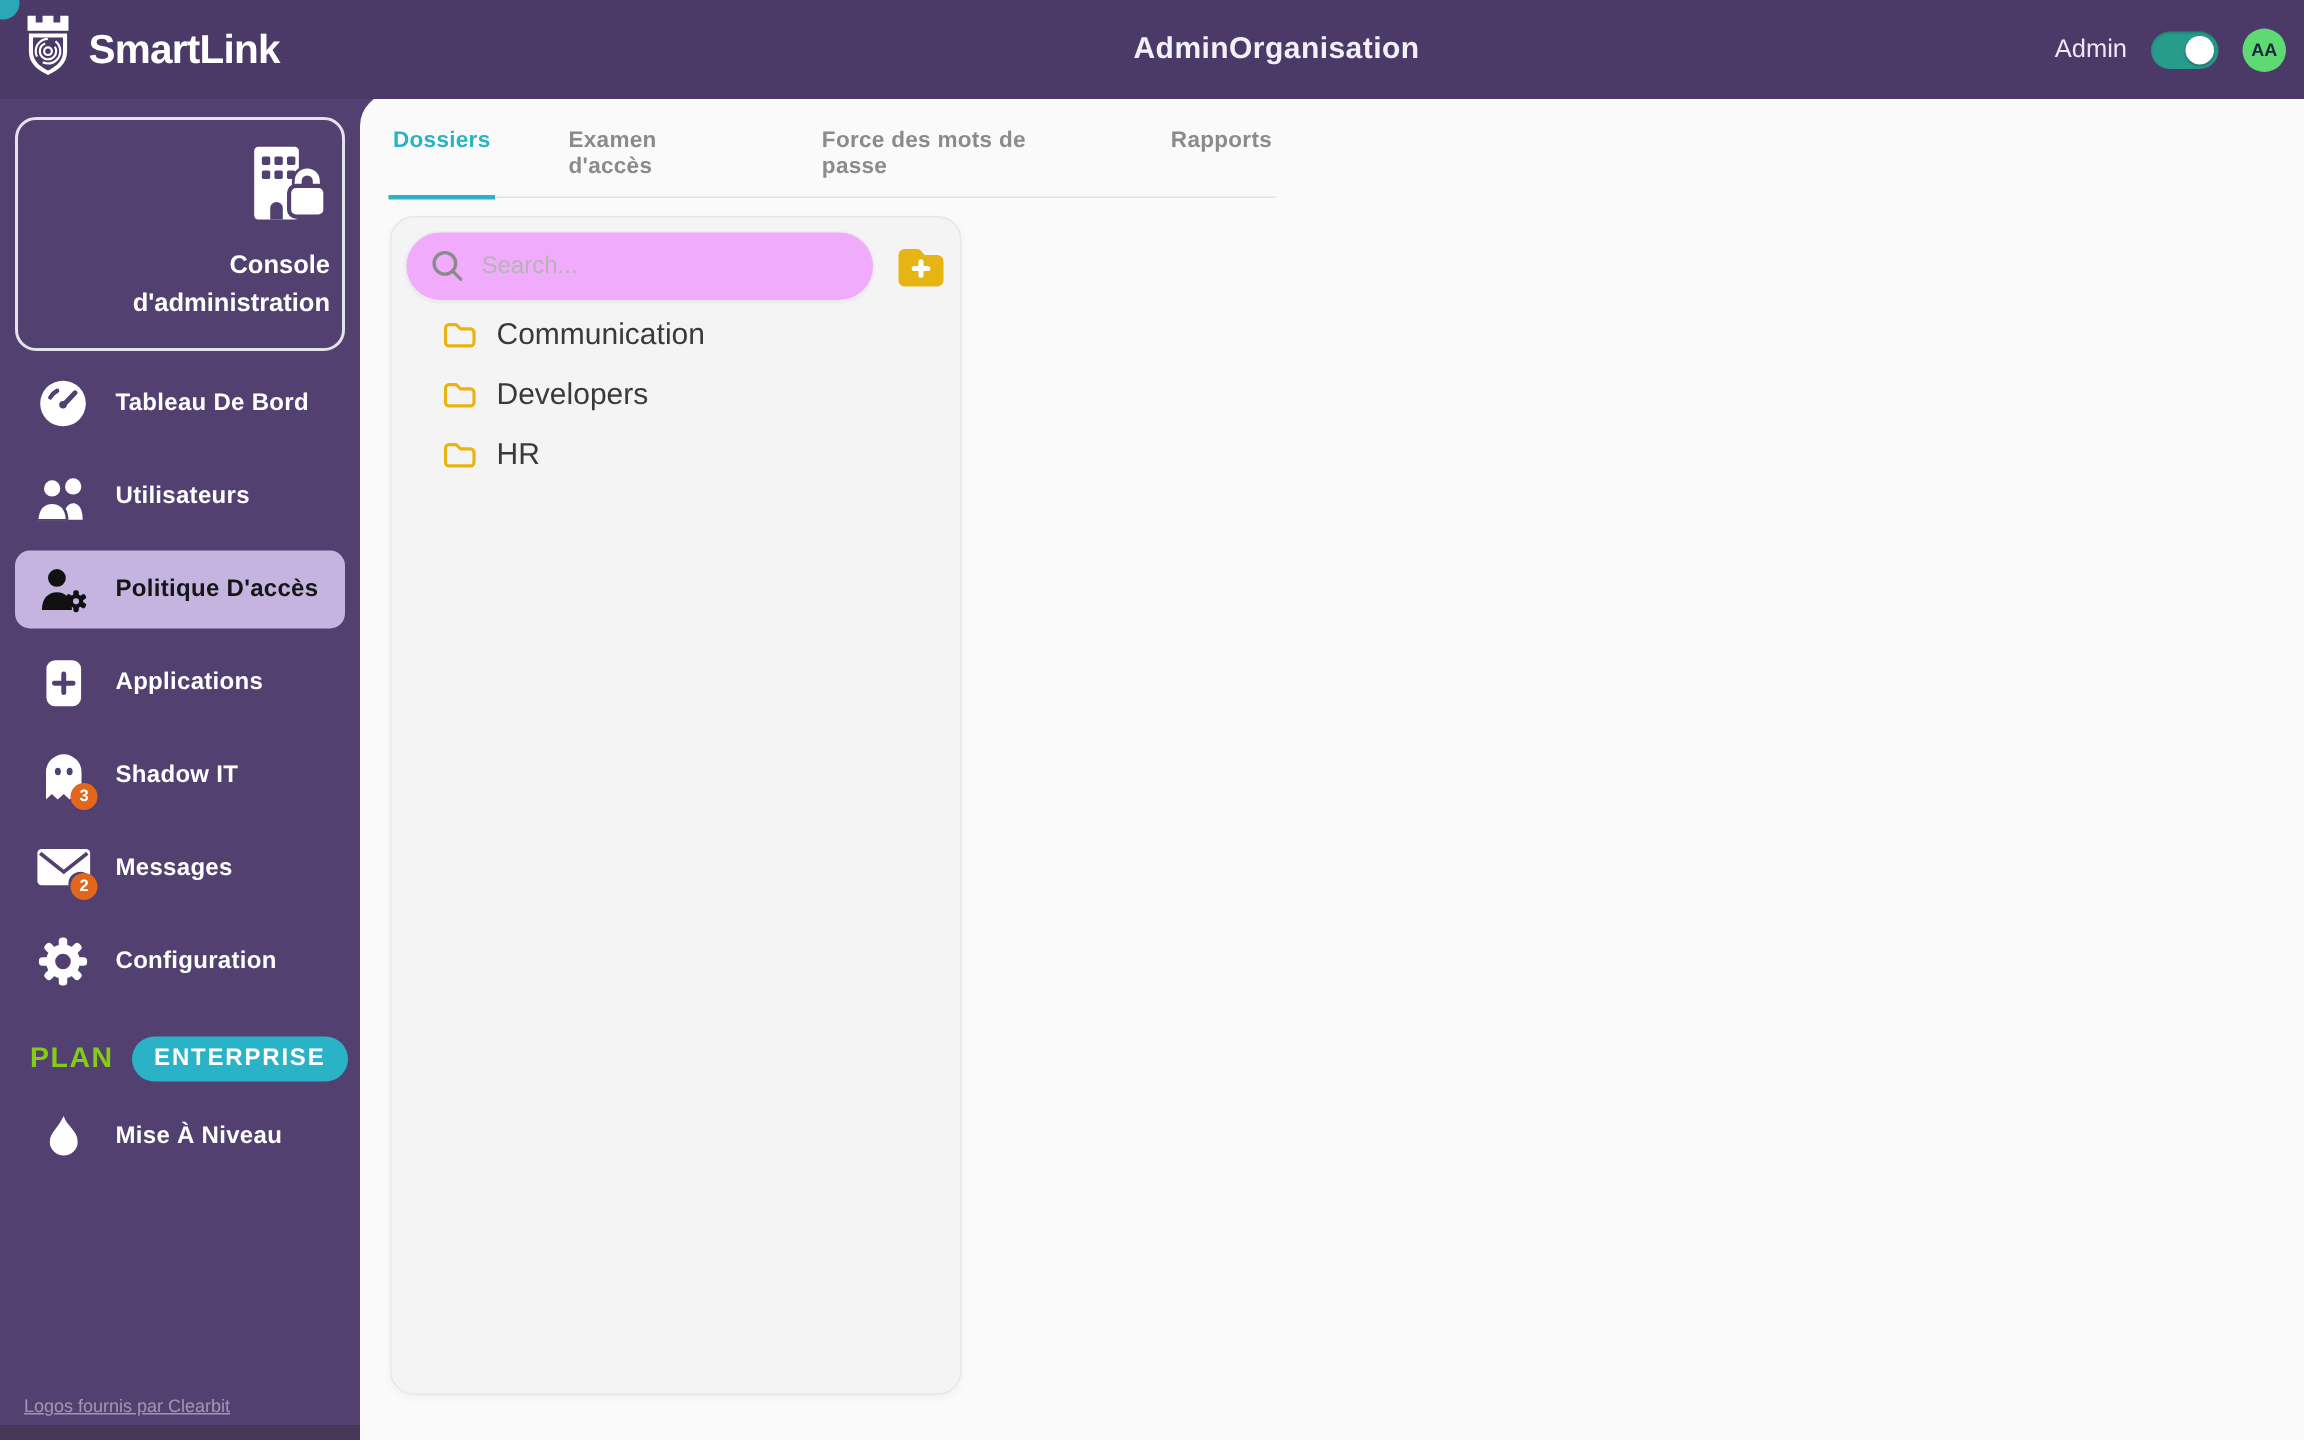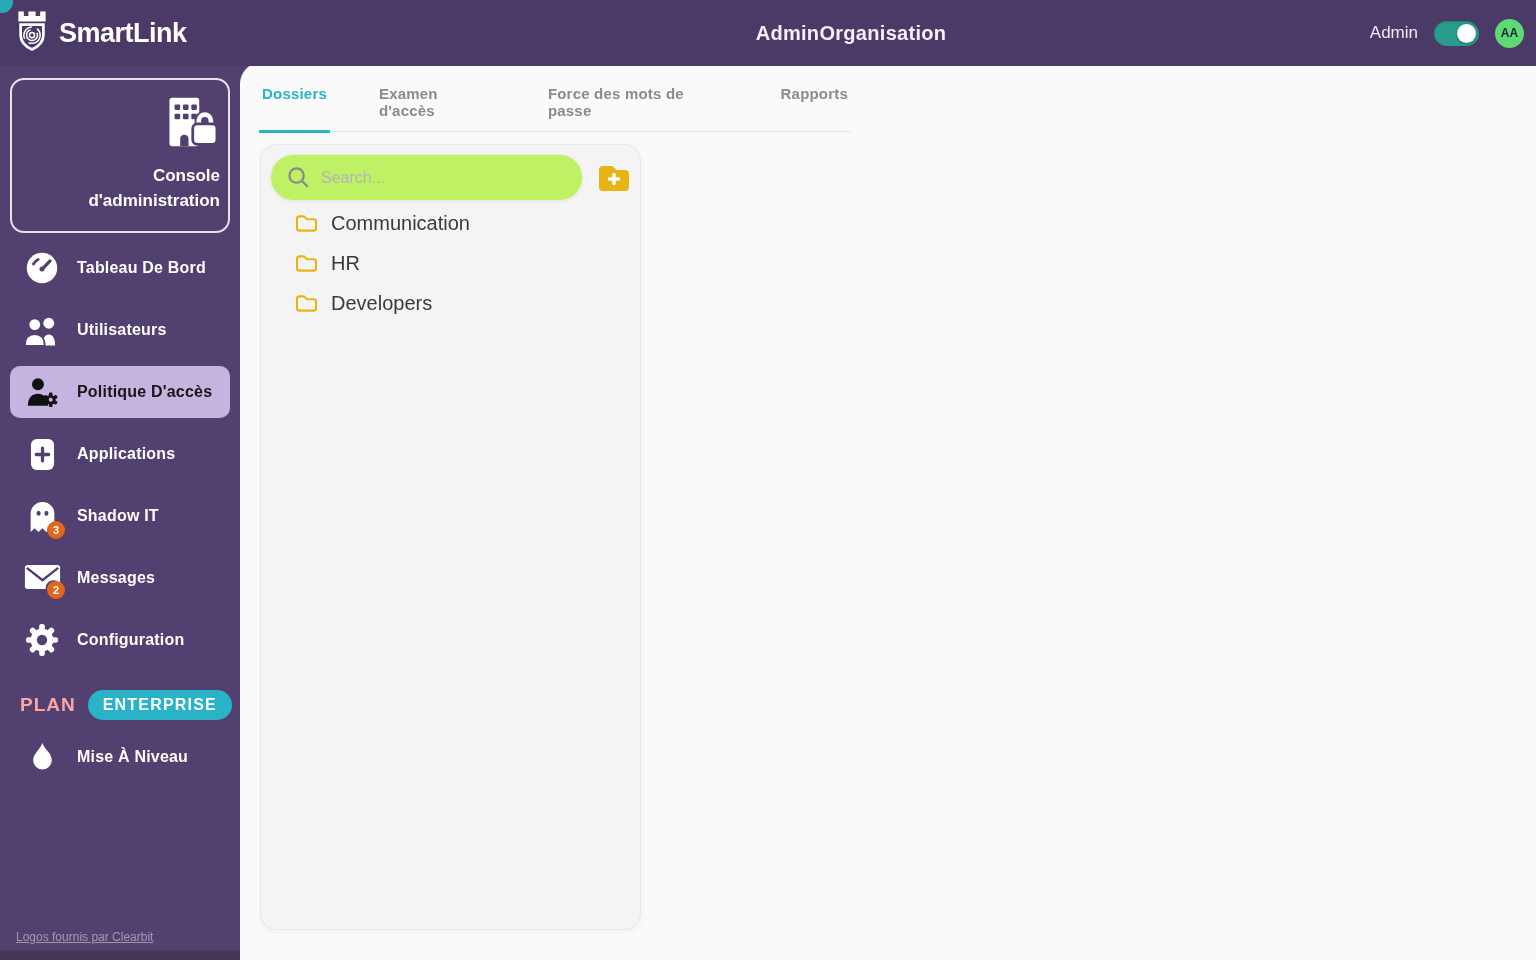--- a/index.html
+++ b/index.html
@@ -73,21 +73,21 @@
   }
   .nav-item .icon-wrap{width:40px;min-width:40px;display:flex;justify-content:center;position:relative;}
   .nav-item .nav-label{font-size:16px;font-weight:800;letter-spacing:0.2px;}
   .nav-item.selected{background:var(--lavender);color:#161616;}
   .badge{
     position:absolute;right:-3px;bottom:-6px;min-width:18px;height:18px;border-radius:50%;
     background:var(--orange);color:#fff;font-size:11px;font-weight:800;
     display:flex;align-items:center;justify-content:center;
   }
   .plan-row{display:flex;align-items:center;gap:12px;margin:24px 0 0 10px;}
-  .plan-label{font-size:19px;font-weight:800;color:#fca5a5;letter-spacing:1px;}
+  .plan-label{font-size:19px;font-weight:800;color:#84cc16;letter-spacing:1px;}
   .plan-pill{
     background:var(--teal);color:#fff;font-size:16px;font-weight:700;letter-spacing:1.2px;
     padding:6px 15px;border-radius:15px;cursor:pointer;
   }
   .upgrade-row{margin-top:14px;height:46px;}
   .sidebar-footer-link{
     position:absolute;left:16px;bottom:16px;font-size:12px;
     color:rgba(255,255,255,.45);text-decoration:underline;cursor:pointer;
   }
   .sidebar-strip{position:absolute;left:0;right:0;bottom:0;height:10px;background:var(--purple-strip);}
@@ -105,21 +105,21 @@
     letter-spacing:0.2px;
   }
   .tab.active{color:var(--teal);border-bottom:3px solid var(--teal);margin-bottom:-2px;}
   .panel{
     margin:12px 0 0 20px;width:381px;height:786px;background:var(--panel-bg);
     border:1px solid #e7e7e9;border-radius:16px;padding:9px;
     box-shadow:0 2px 6px rgba(0,0,0,.04);
   }
   .search-row{display:flex;align-items:center;gap:14px;}
   .search-box{
-    flex:1;height:47px;background:#bef264;border:1px solid #ececee;border-radius:24px;
+    flex:1;height:47px;background:#f0abfc;border:1px solid #ececee;border-radius:24px;
     display:flex;align-items:center;gap:11px;padding:0 16px;
     box-shadow:0 1px 2px rgba(0,0,0,.05);
   }
   .search-box input{
     border:none;outline:none;font-size:16px;color:#444;width:100%;
     font-family:"Liberation Sans", sans-serif;background:transparent;
   }
   .search-box input::placeholder{color:#b5b5b5;}
   .add-folder-btn{background:none;border:none;cursor:pointer;display:flex;padding:0;}
   .folder-list{margin-top:2px;padding-left:25px;}
@@ -329,25 +329,25 @@
           </svg>
         </span>
         <span class="folder-name">Communication</span>
       </div>
       <div class="folder-row">
         <span style="display:flex;">
           <svg width="23" height="19" viewBox="0 0 24 20">
             <path d="M2 5 a2.5 2.5 0 0 1 2.5-2.5 h5 l3 3 h7 a2.5 2.5 0 0 1 2.5 2.5 v7 a2.5 2.5 0 0 1 -2.5 2.5 h-15 A2.5 2.5 0 0 1 2 15 z" fill="none" stroke="var(--yellow)" stroke-width="2.2" stroke-linejoin="round"></path>
           </svg>
         </span>
+        <span class="folder-name">Developers</span>
+      </div>
+      <div class="folder-row">
+        <span style="display:flex;">
+          <svg width="23" height="19" viewBox="0 0 24 20">
+            <path d="M2 5 a2.5 2.5 0 0 1 2.5-2.5 h5 l3 3 h7 a2.5 2.5 0 0 1 2.5 2.5 v7 a2.5 2.5 0 0 1 -2.5 2.5 h-15 A2.5 2.5 0 0 1 2 15 z" fill="none" stroke="var(--yellow)" stroke-width="2.2" stroke-linejoin="round"></path>
+          </svg>
+        </span>
         <span class="folder-name">HR</span>
       </div>
-      <div class="folder-row">
-        <span style="display:flex;">
-          <svg width="23" height="19" viewBox="0 0 24 20">
-            <path d="M2 5 a2.5 2.5 0 0 1 2.5-2.5 h5 l3 3 h7 a2.5 2.5 0 0 1 2.5 2.5 v7 a2.5 2.5 0 0 1 -2.5 2.5 h-15 A2.5 2.5 0 0 1 2 15 z" fill="none" stroke="var(--yellow)" stroke-width="2.2" stroke-linejoin="round"></path>
-          </svg>
-        </span>
-        <span class="folder-name">Developers</span>
-      </div>
     </div>
   </div>
 </div>
 
 </body></html>

